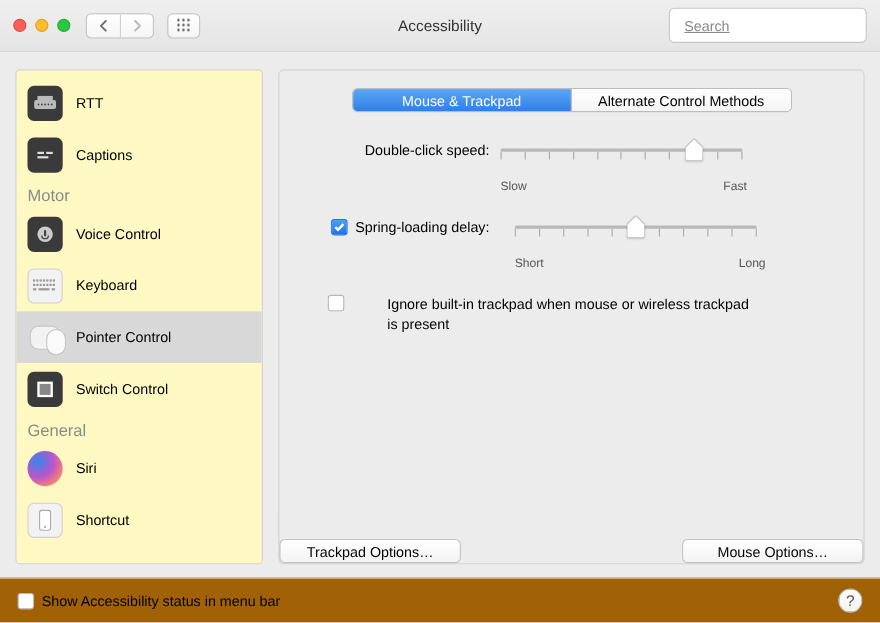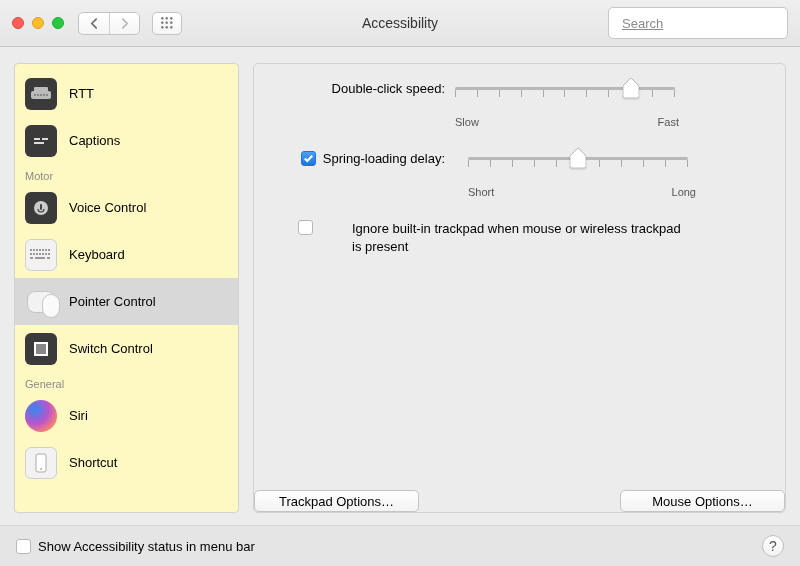--- a/index.html
+++ b/index.html
@@ -104,21 +104,21 @@
     display:flex; align-items:center; justify-content:center;
     flex-shrink:0;
   }
   .dark-box{background:#3a3a3a;}
   .kb-box{background:#f2f2f2;border:1px solid #cfcfcf;}
   .sc-box{background:#3a3a3a;}
   .siri-box{background:radial-gradient(circle at 30% 30%,#38e,#b5c 45%,#f86 80%);}
   .short-box{background:#f2f2f2;border:1px solid #cfcfcf;}
   .side-label{font-size:13px;}
   .side-head{
-    font-size:11px; color:#8a8a8a;
+    font-size:15px; color:#8a8a8a;
     padding:6px 10px 2px 10px;
     height:auto;
   }
   .pointer-shape{
     width:28px;height:22px;background:#f2f2f2;border:1px solid #c5c5c5;border-radius:8px;
     position:relative;
   }
   .pointer-shape:after{
     content:""; position:absolute; right:-6px; bottom:-6px;
     width:16px;height:22px; background:#fafafa; border:1px solid #c5c5c5; border-radius:10px;
@@ -233,21 +233,21 @@
     display:flex;align-items:center;justify-content:center;
     cursor:default;
   }
 
   
   .footer{
     height:41px; border-top:1px solid #d5d5d5;
     display:flex; align-items:center;
     padding:0 16px;
     font-size:13px;
-    background:#e5e5e5;
+    background:#a16207;
   }
   .help{
     margin-left:auto;
     width:22px;height:22px;border-radius:50%;
     border:1px solid #bfbfbf;
     background:linear-gradient(#fff,#f2f2f2);
     display:flex;align-items:center;justify-content:center;
     font-size:14px;color:#555;
     cursor:default;
   }
@@ -378,20 +378,28 @@
         <svg width="12" height="20" viewBox="0 0 12 20">
             <rect x="1" y="1" width="10" height="18" rx="2" fill="#fff" stroke="#aaa"></rect>
             <circle cx="6" cy="16" r="1" fill="#aaa"></circle>
           </svg>
       </div>
       <span class="side-label">Shortcut</span>
     </div>
   </div>
 
   <div class="pane">
+    <div class="tabs">
+      <div class="tab active">
+        <span>Mouse &amp; Trackpad</span>
+      </div>
+      <div class="tab">
+        <span>Alternate Control Methods</span>
+      </div>
+    </div>
 
     <div class="row">
       <div class="lbl">Double-click speed:</div>
       <div class="ctrl">
         <div class="slider">
           <div class="slider-track"></div>
           <div class="slider-ticks">
             <span></span>
               <span></span>
               <span></span>

